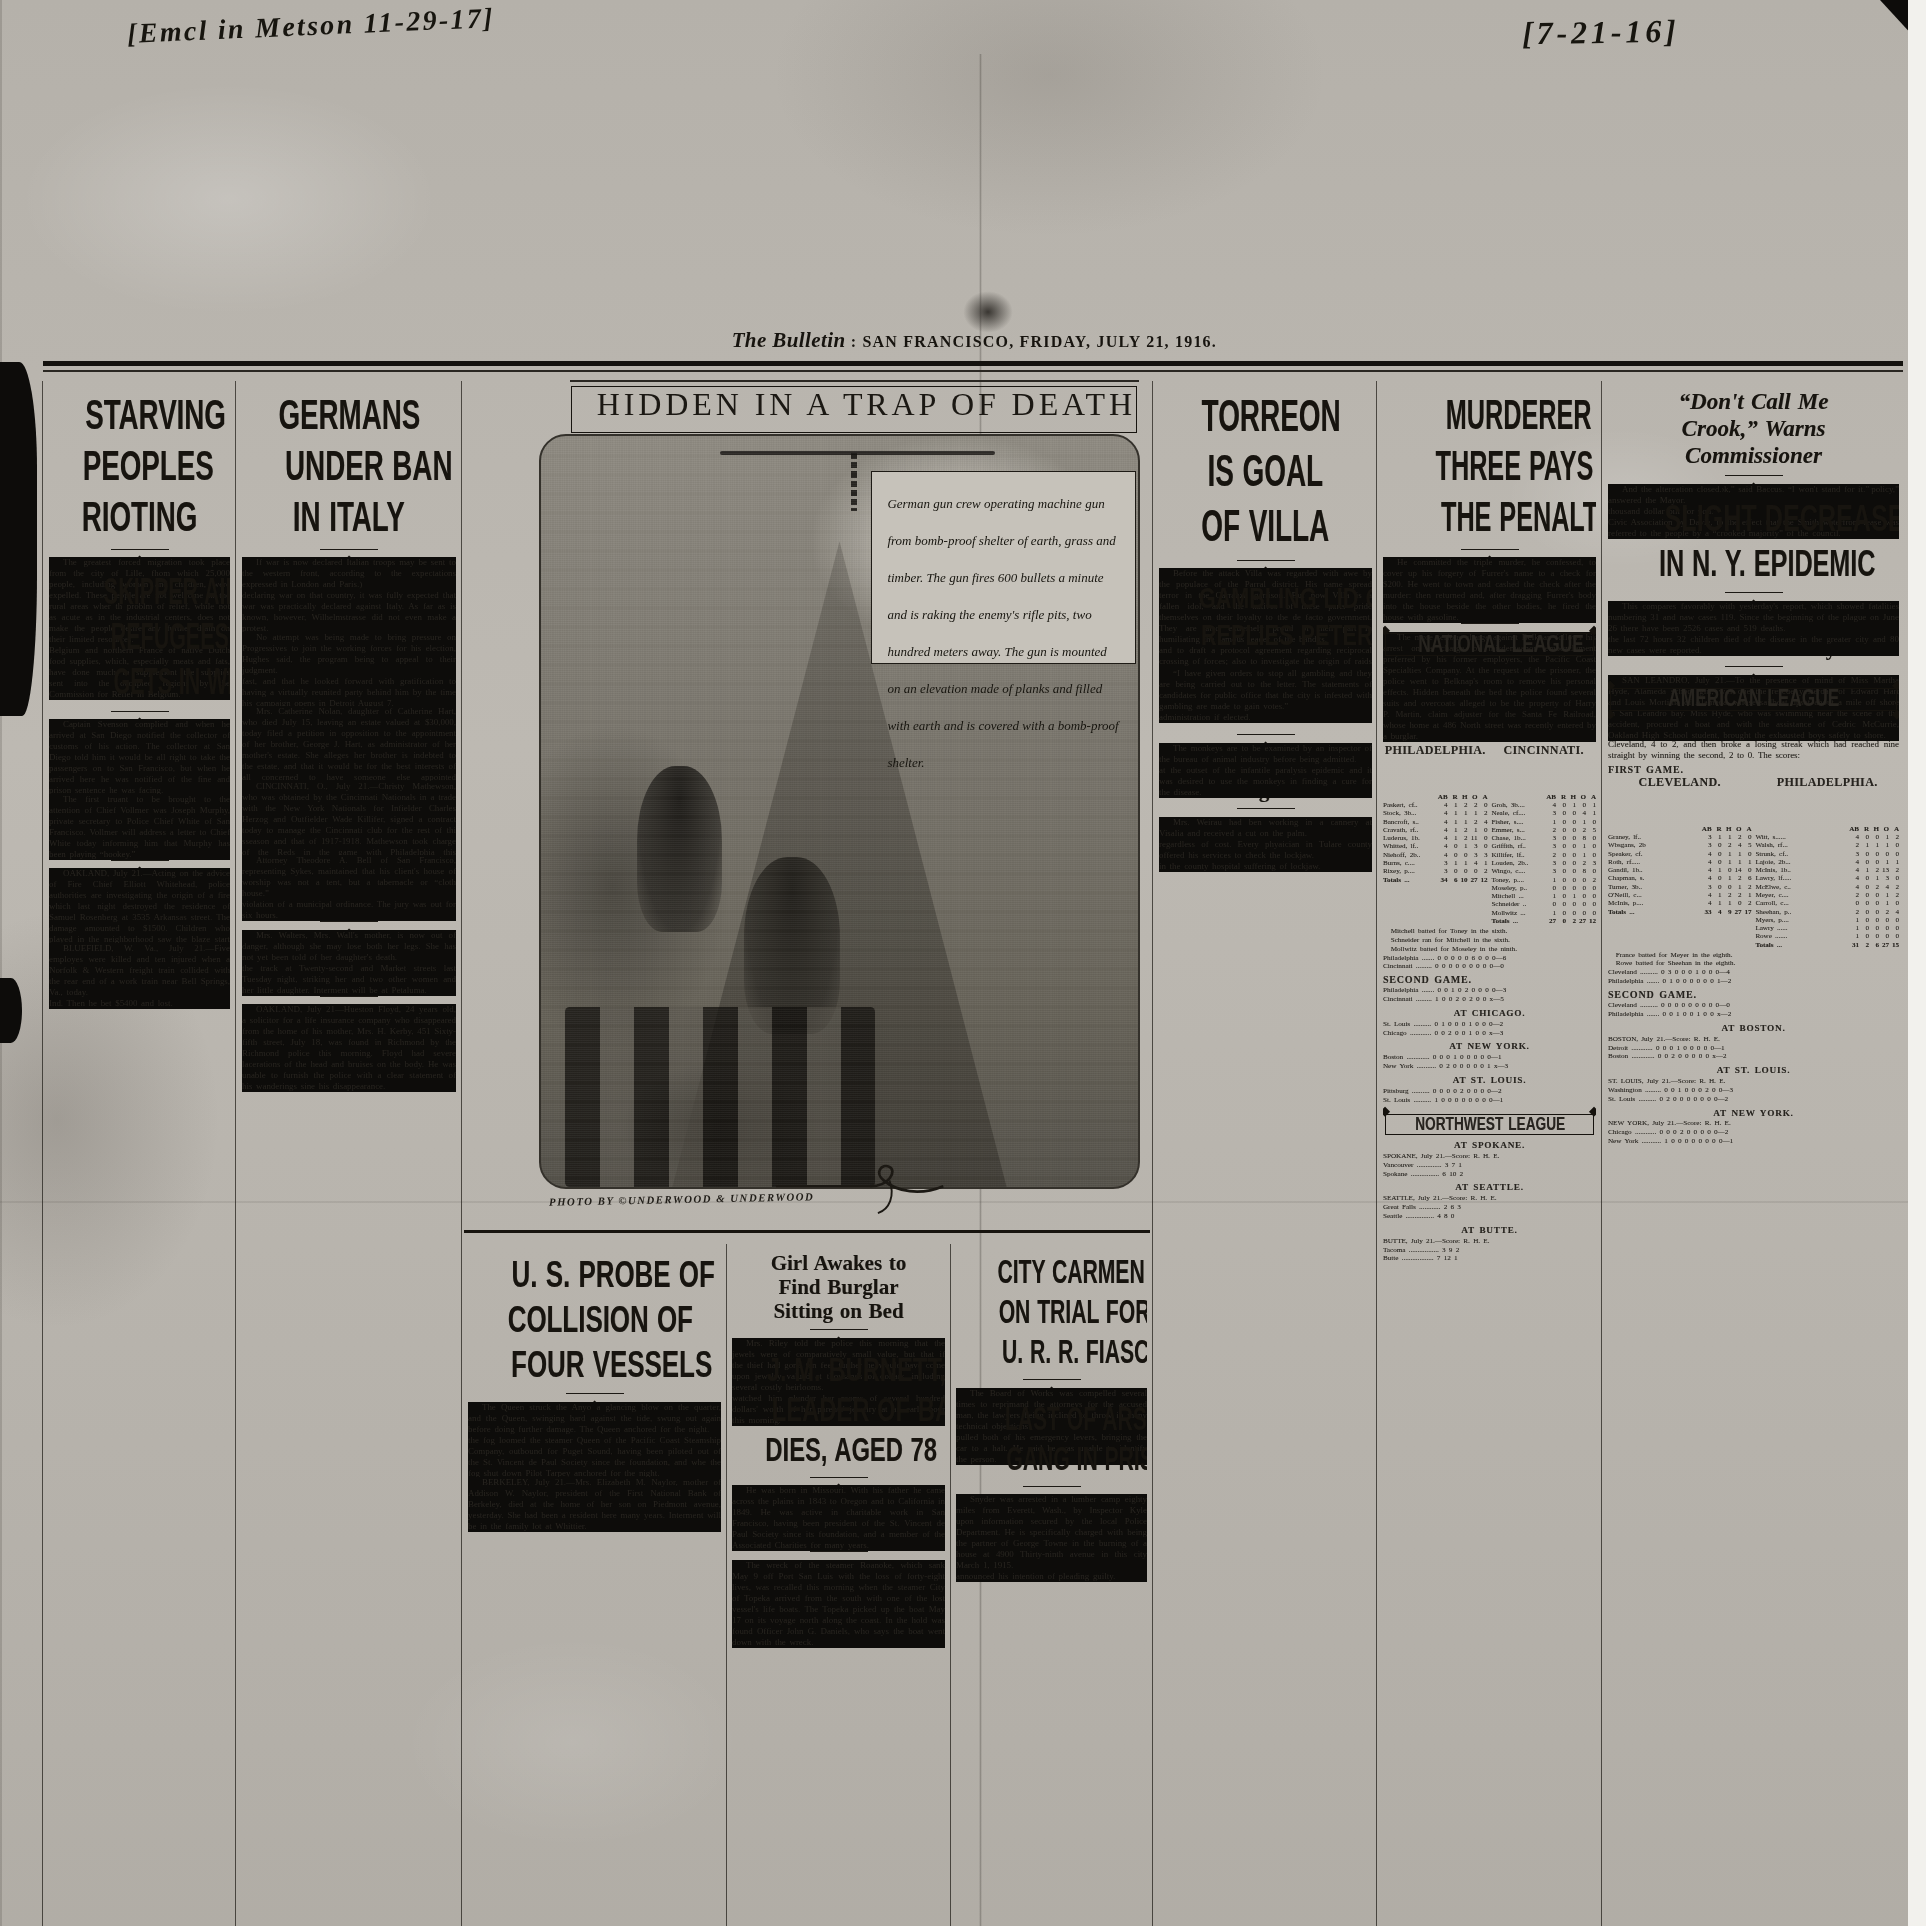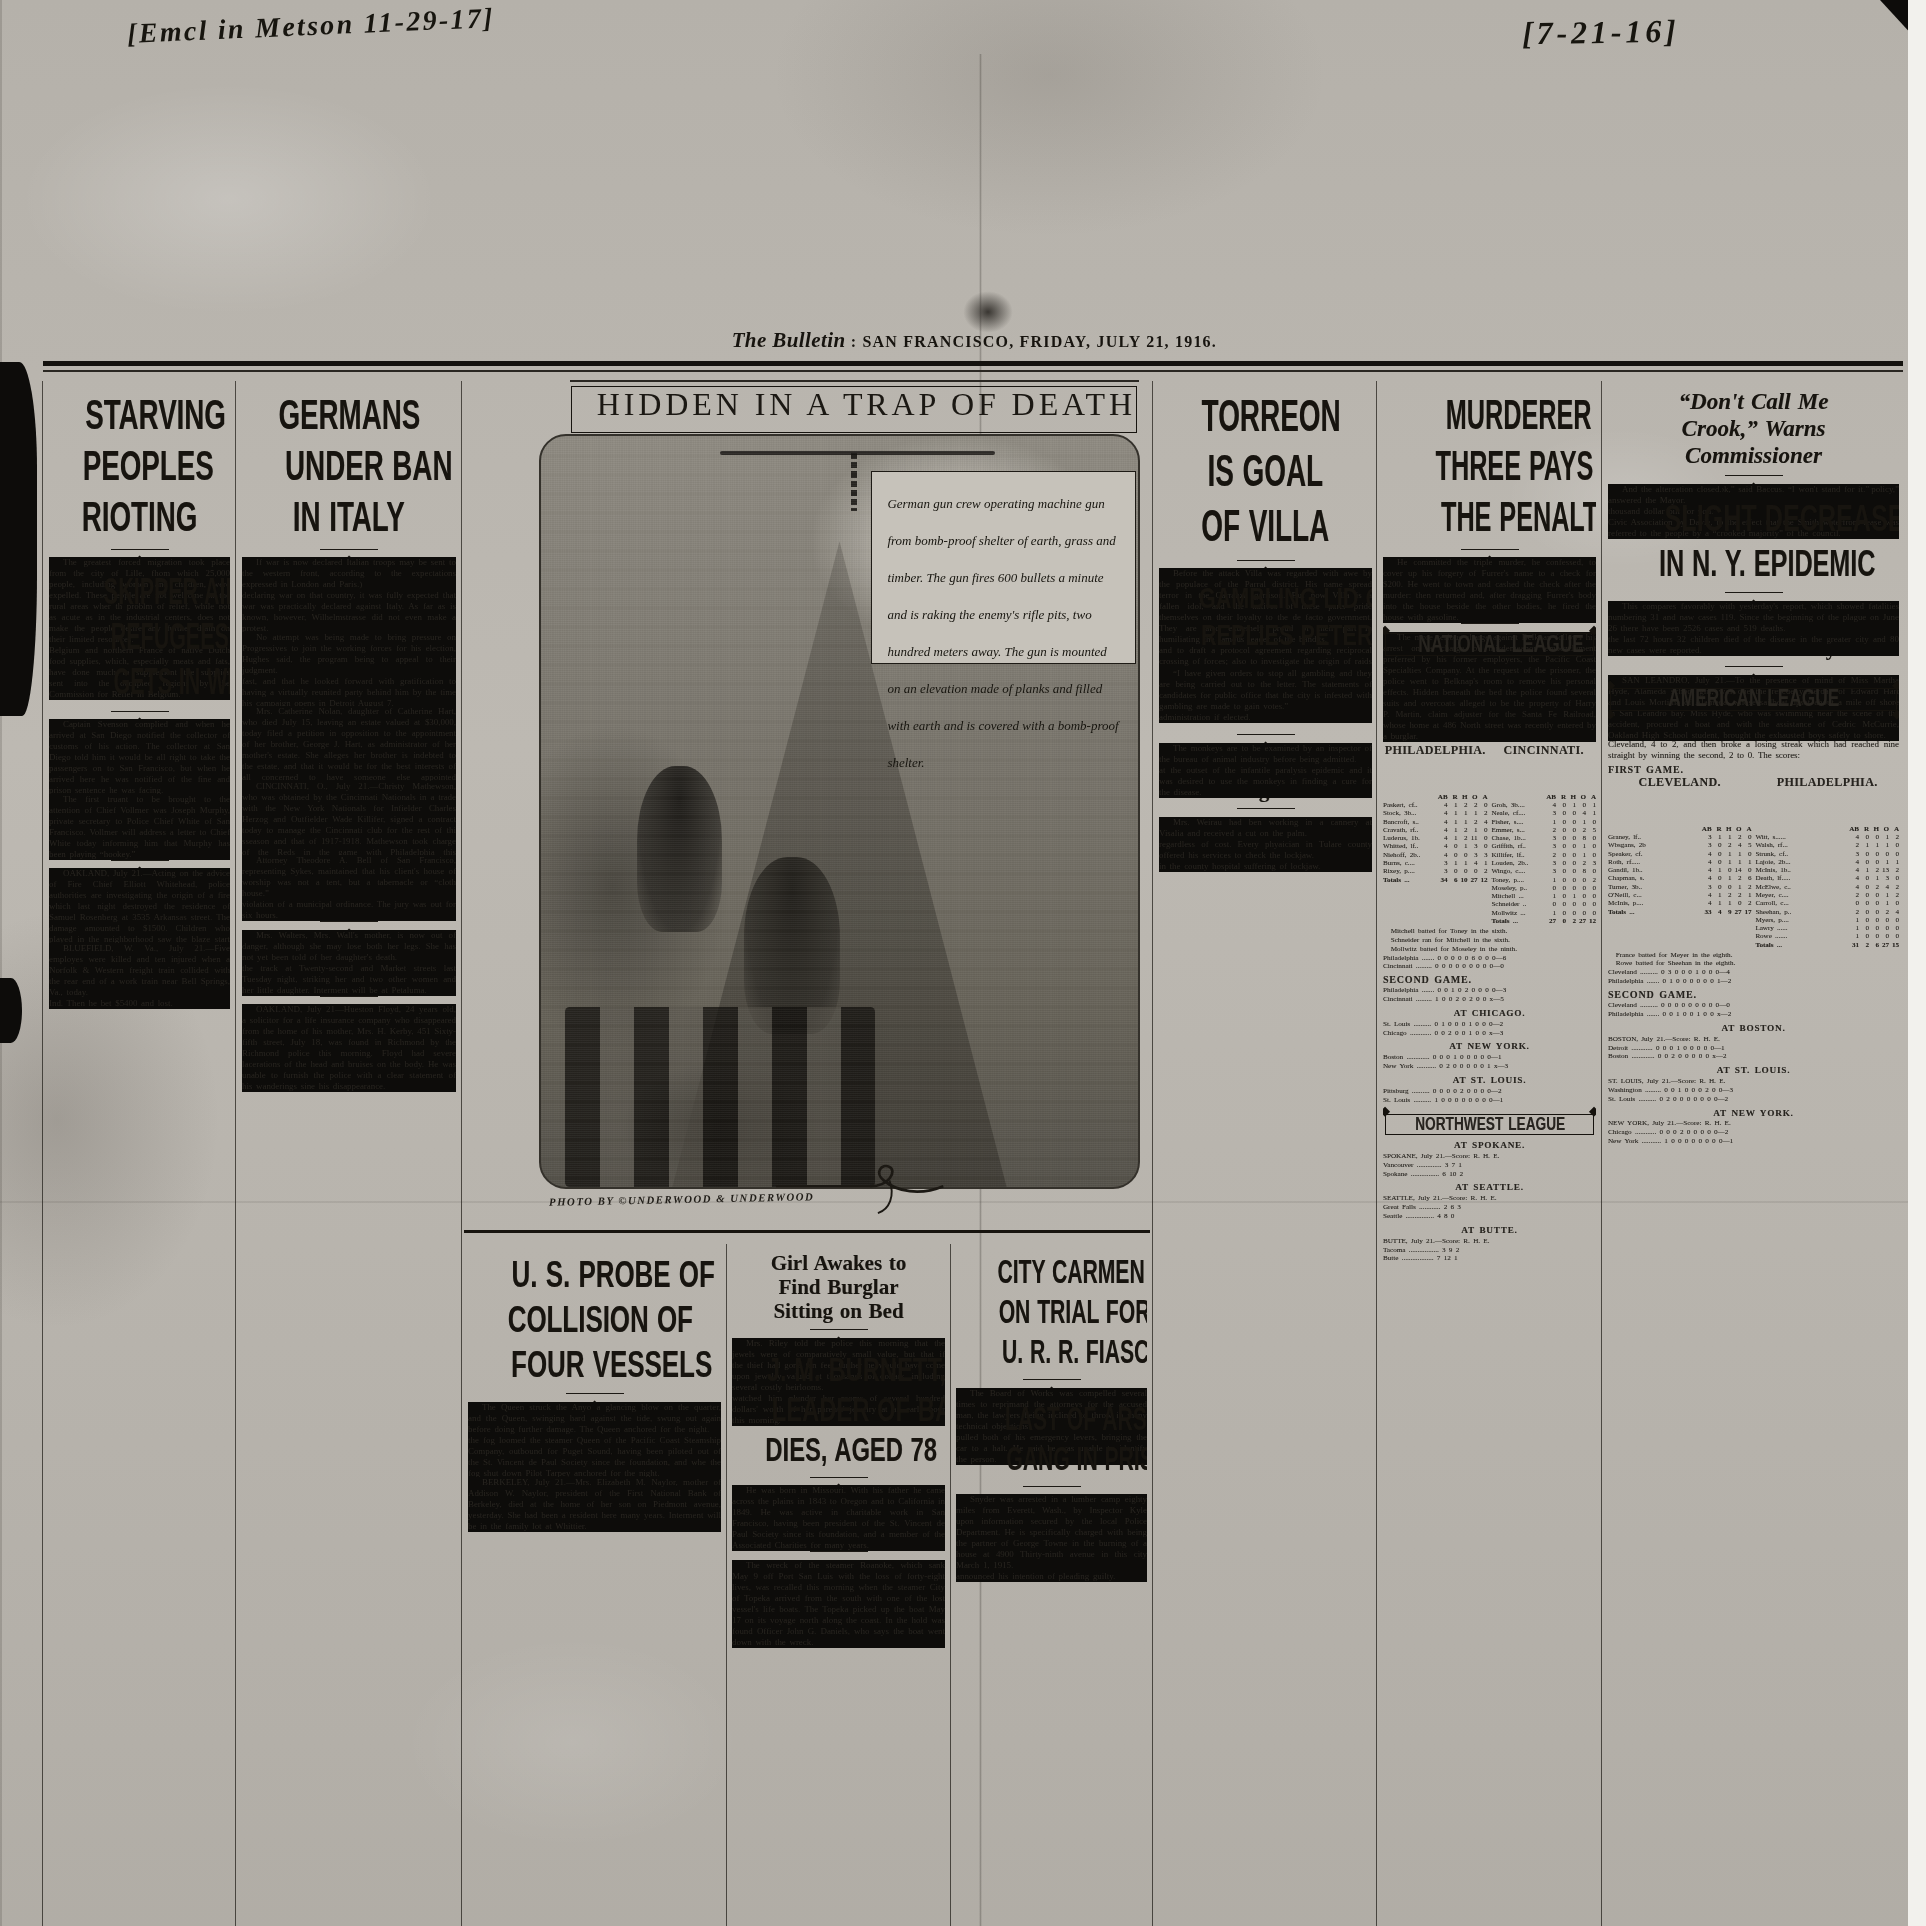--- a/index.html
+++ b/index.html
@@ -1133,21 +1133,21 @@
           </div>
             <div class="bs-row">
             <span class="bs-name">McInis, 1b..</span>
             <span class="bs-n">4</span>
             <span class="bs-n">1</span>
             <span class="bs-n">2</span>
             <span class="bs-n">13</span>
             <span class="bs-n">2</span>
           </div>
             <div class="bs-row">
-            <span class="bs-name">Death, lf.....</span>
+            <span class="bs-name">Lawry, lf.....</span>
             <span class="bs-n">4</span>
             <span class="bs-n">0</span>
             <span class="bs-n">1</span>
             <span class="bs-n">3</span>
             <span class="bs-n">0</span>
           </div>
             <div class="bs-row">
             <span class="bs-name">McElwe, c..</span>
             <span class="bs-n">4</span>
             <span class="bs-n">0</span>

